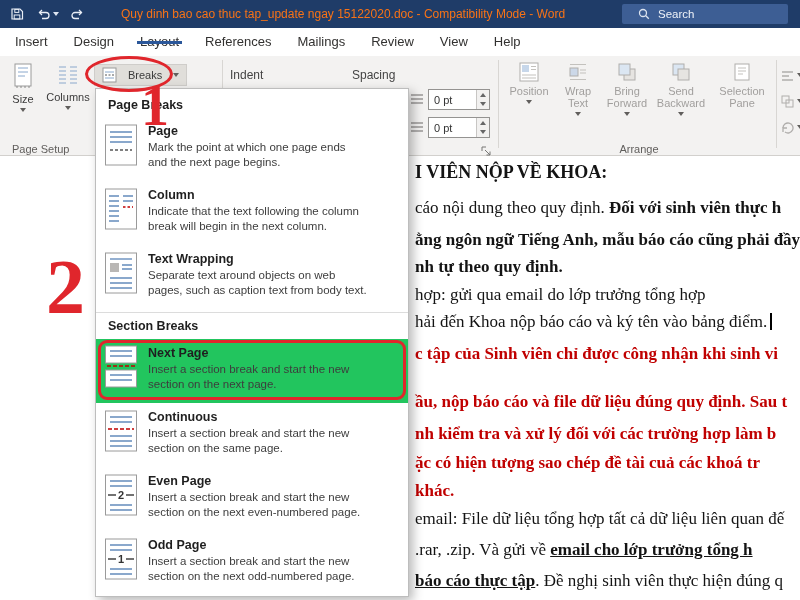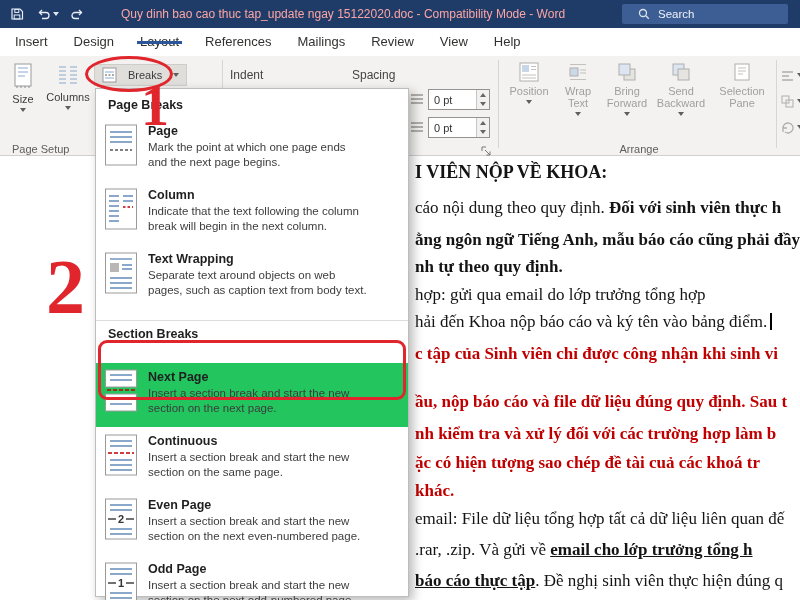--- a/index.html
+++ b/index.html
@@ -3,21 +3,21 @@
 <meta charset="utf-8">
 <style>
   *{margin:0;padding:0;box-sizing:border-box}
   html,body{width:800px;height:600px;overflow:hidden}
   body{font-family:"Liberation Sans",sans-serif;background:#fff}
   #app{position:relative;width:800px;height:600px;overflow:hidden;background:#fff}
 
   
   .titlebar{position:absolute;top:0;left:0;right:0;height:28px;background:#1f3c68;display:flex;align-items:center;padding-left:8px;gap:9px;z-index:3}
   .tb-btn{width:18px;height:18px;display:flex;align-items:center;justify-content:center}
-  .tb-title{font-size:12px;color:#fca5a5;margin-left:26px;white-space:nowrap;overflow:hidden}
+  .tb-title{font-size:12px;color:#f97316;margin-left:26px;white-space:nowrap;overflow:hidden}
   .searchbox{position:absolute;right:12px;top:4px;width:166px;height:20px;background:#3d5e94;border-radius:2px;display:flex;align-items:center;padding-left:16px;gap:8px;font-size:11.5px;color:#eef2f8}
   .chev{display:inline-block;width:0;height:0;border-left:3.5px solid transparent;border-right:3.5px solid transparent;border-top:4px solid #605e5c}
   .chev.white{border-top-color:#dfe6f2}
 
   
   .tabrow{position:absolute;top:28px;left:0;right:0;height:16px;background:#fff;display:flex;padding-left:2px;z-index:3}
   .tab{padding:0 13px;font-size:13px;color:#323130;line-height:28px;position:relative}
   .tab.active::after{content:"";position:absolute;left:10px;right:10px;bottom:0;height:3px;background:#2b579a}
 
   
@@ -44,21 +44,21 @@
   .dl{position:absolute;left:2px;white-space:nowrap}
   .dl .b{font-weight:bold}
   .dl .rb{font-weight:bold;color:#c00000}
   .dl .bu{font-weight:bold;text-decoration:underline}
   .dl.h{font-size:18px;font-weight:bold}
   .caret{display:inline-block;width:1.5px;height:17px;background:#000;vertical-align:-3px;margin-left:3px}
 
   
   .menu{position:absolute;left:95px;top:88px;width:314px;height:509px;background:#fff;border:1px solid #bdbdbd;box-shadow:4px 4px 10px rgba(0,0,0,.28);z-index:5;padding-top:4px}
   .menu-header{height:24px;line-height:24px;padding-left:12px;font-size:12.5px;font-weight:bold;color:#1f1f1f}
-  .menu-header.second{border-top:1px solid #dcdcdc;margin-top:11px;height:43px;line-height:26px}
+  .menu-header.second{border-top:1px solid #dcdcdc;margin-top:3px;height:27px;line-height:26px}
   .menu-item{height:64px;display:flex;padding:5px 8px;gap:10px;align-items:flex-start}
   .menu-item.hl{background:#22c55e}
   .mi-icon{width:34px;height:46px;flex-shrink:0}
   .mi-title{font-size:12.5px;font-weight:bold;color:#1f1f1f;line-height:17px;margin-top:1px}
   .mi-desc{font-size:11.5px;color:#3d3d3d;line-height:14.5px}
 
   
   .ann{position:absolute;z-index:10;pointer-events:none}
   .ann-ellipse{left:85px;top:56px;width:88px;height:36px;border:3px solid #e0262c;border-radius:50%}
   .ann-rect{left:98px;top:340px;width:308px;height:60px;border:3px solid #e0262c;border-radius:9px}

